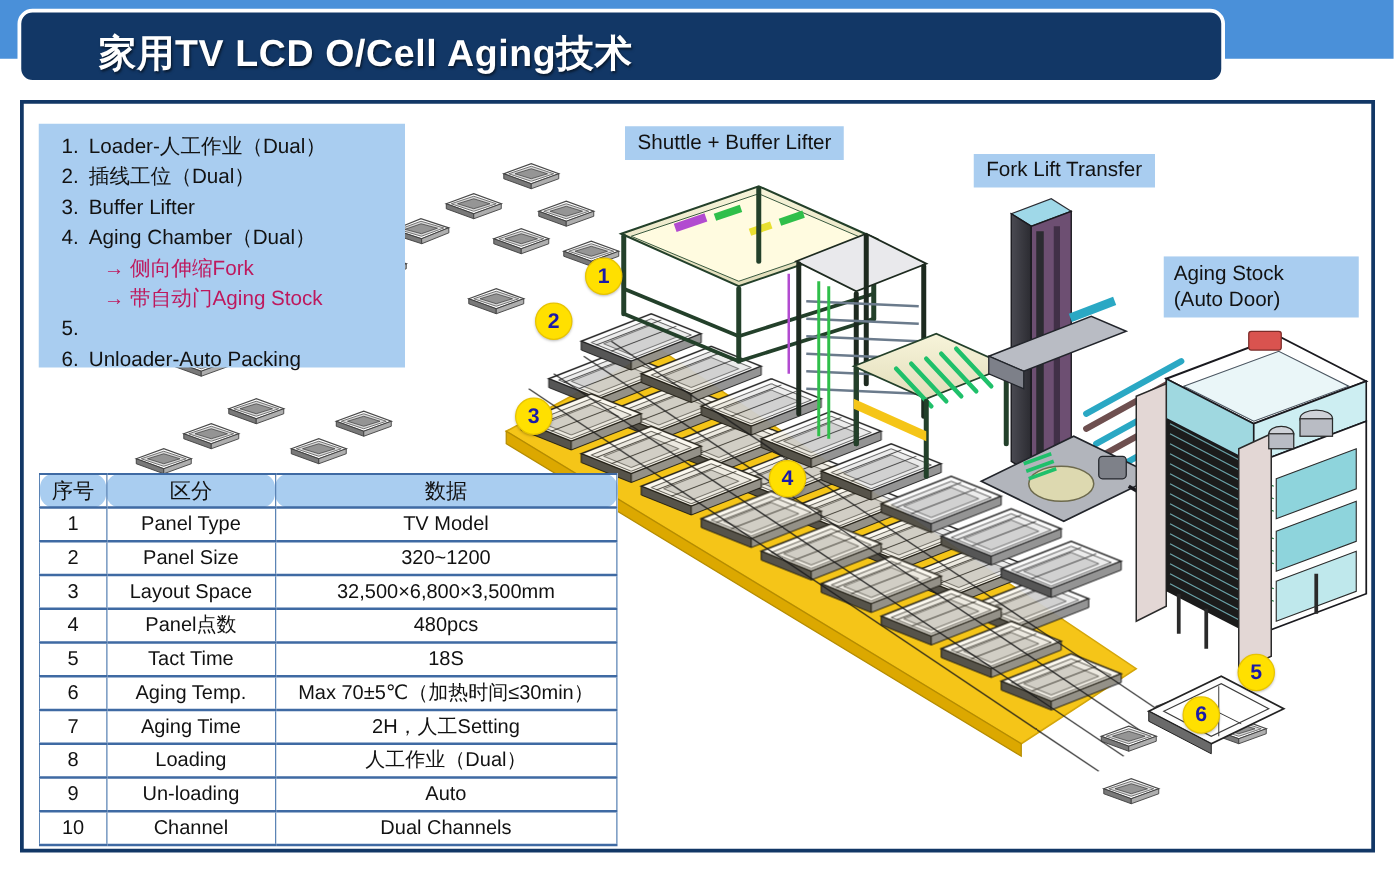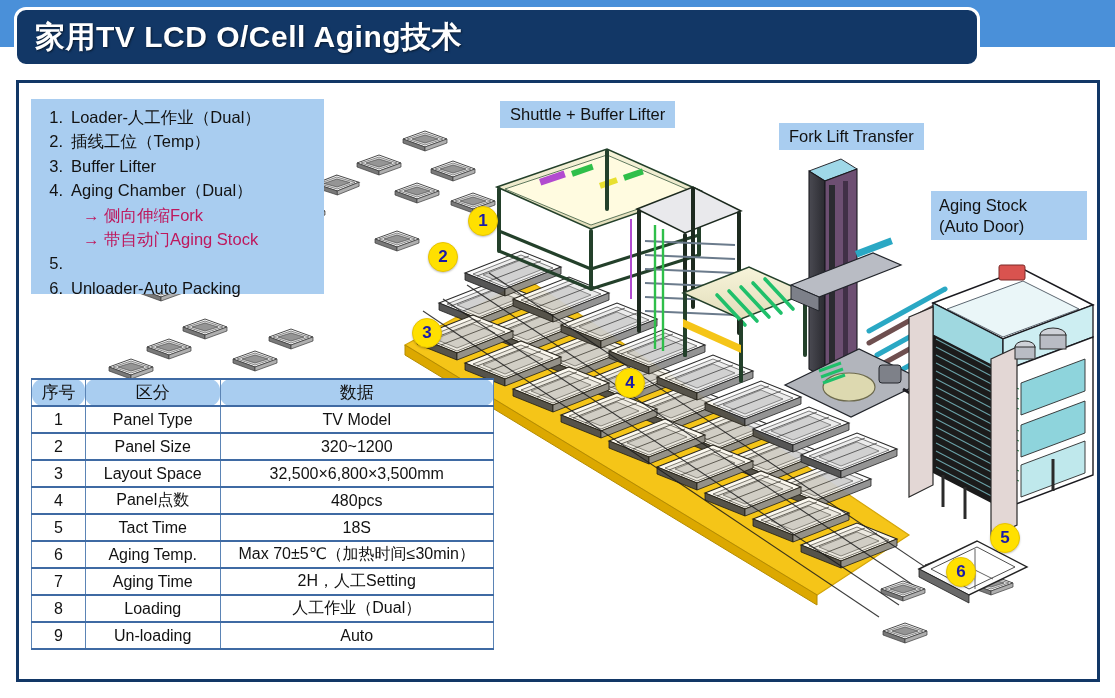--- a/index.html
+++ b/index.html
@@ -14,21 +14,21 @@
     position:absolute;left:0;top:0;width:1115px;height:47px;
     background:#4a90d9;
   }
   
   .title-pill{
     position:absolute;left:14px;top:7px;width:966px;height:60px;
     background:#123766;
     border-radius:12px;
     border:3px solid #ffffff;
     box-sizing:border-box;
-    display:flex;align-items:center;
+    display:flex;align-items:flex-end;padding-left:44px;
   }
   .title-text{
     color:#ffffff;
     font-size:30px;font-weight:bold;
     letter-spacing:.5px;
     margin-left:18px;
     text-shadow:1px 1px 2px rgba(0,0,0,.55);
     white-space:nowrap;
   }
   
@@ -84,21 +84,21 @@
     position:absolute;
     background:#a9cdf0;
     color:#121212;
     font-size:16.5px;
     padding:3px 10px;
     white-space:nowrap;
     line-height:1.25;
   }
   .cal-shuttle{left:481px;top:18px;}
   .cal-fork{left:760px;top:40px;}
-  .cal-stock{left:912px;top:108px;width:140px;padding:4px 8px;}
+  .cal-stock{left:912px;top:122px;width:140px;padding:4px 8px;}
   
   .marker{
     position:absolute;
     width:28px;height:28px;border-radius:50%;
     background:#ffe000;
     border:1px solid #e8c400;
     color:#1a1aa8;
     font-size:17px;font-weight:bold;
     display:flex;align-items:center;justify-content:center;
     box-shadow:0 1px 2px rgba(0,0,0,.25);
@@ -400,21 +400,21 @@
     </g>
   </svg>
 
   <div class="bullet-box">
     <div class="bullet-row">
       <span class="bullet-num">1.</span>
       <span>Loader-人工作业（Dual）</span>
     </div>
     <div class="bullet-row">
       <span class="bullet-num">2.</span>
-      <span>插线工位（Temp）</span>
+      <span>插线工位（Dual）</span>
     </div>
     <div class="bullet-row">
       <span class="bullet-num">3.</span>
       <span>Buffer Lifter</span>
     </div>
     <div class="bullet-row">
       <span class="bullet-num">4.</span>
       <span>Aging Chamber（Dual）</span>
     </div>
     <div class="sub-row">→ 侧向伸缩Fork</div>
@@ -475,20 +475,25 @@
       <tr>
         <td>8</td>
         <td>Loading</td>
         <td>人工作业（Dual）</td>
       </tr>
       <tr>
         <td>9</td>
         <td>Un-loading</td>
         <td>Auto</td>
       </tr>
+      <tr>
+        <td>10</td>
+        <td>Channel</td>
+        <td>Dual Channels</td>
+      </tr>
     </tbody>
   </table>
 
   <div class="callout cal-shuttle">Shuttle + Buffer Lifter</div>
   <div class="callout cal-fork">Fork Lift Transfer</div>
   <div class="callout cal-stock">
     <div>Aging Stock</div>
     <div>(Auto Door)</div>
   </div>
 

